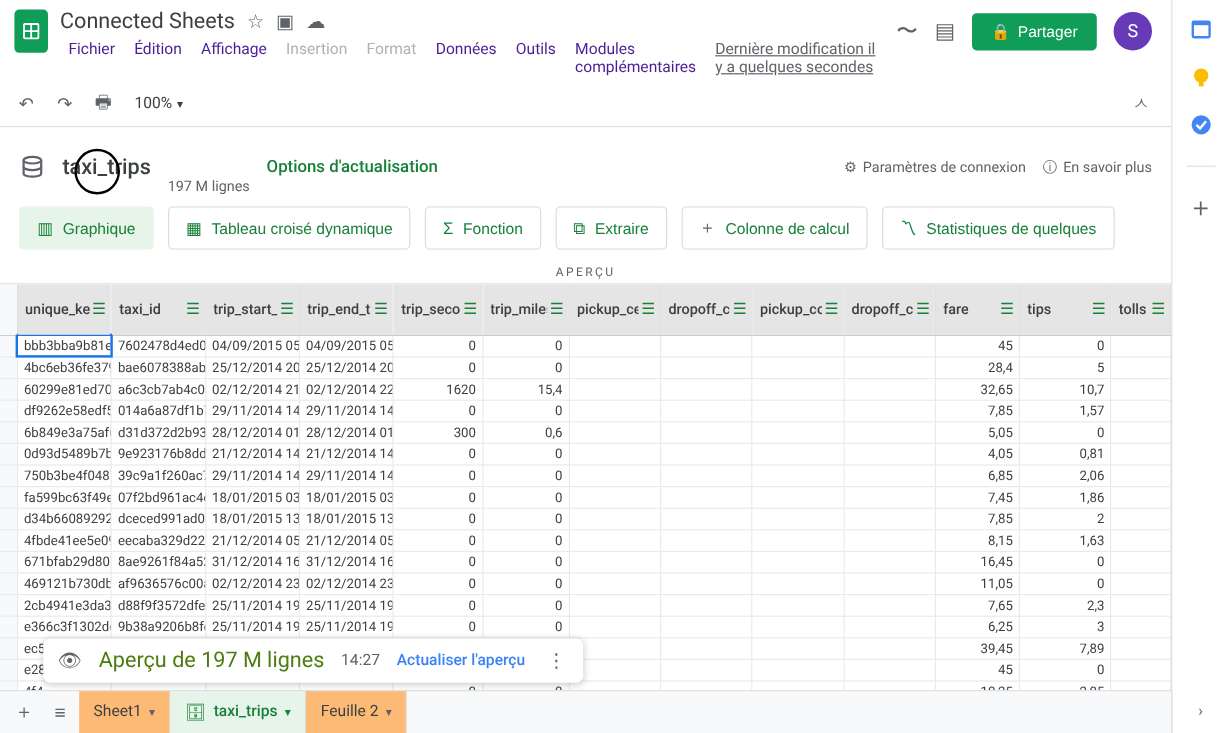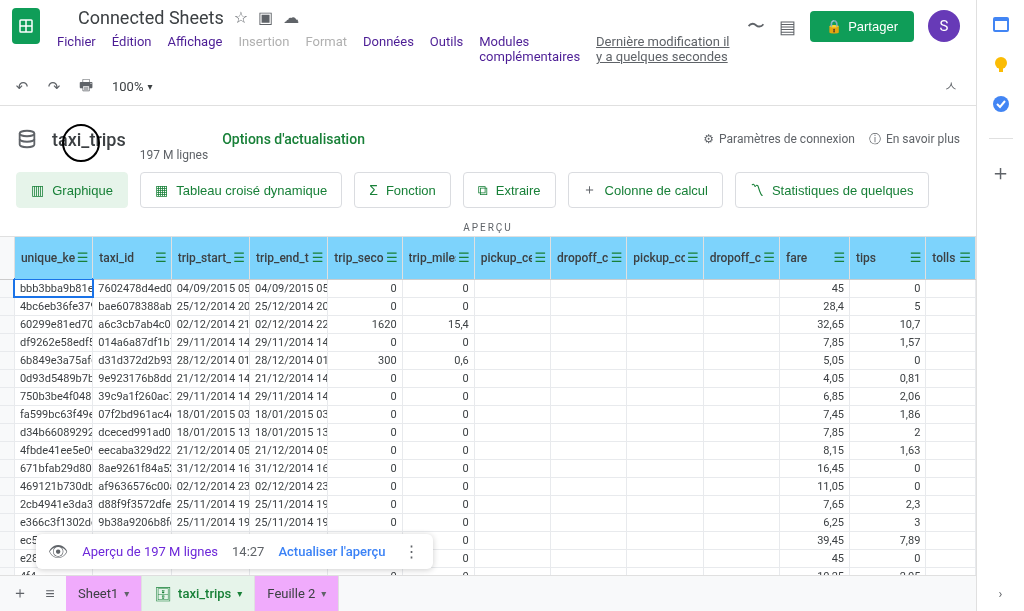--- a/index.html
+++ b/index.html
@@ -10,21 +10,21 @@
   .side-rail .rail-icon { width: 20px; height: 20px; display:flex; align-items:center; justify-content:center; cursor: pointer; }
   .side-rail .divider { width: 24px; height: 1px; background: #e0e0e0; margin: 4px 0; }
   .side-rail .plus { font-size: 22px; color: #5f6368; }
 
   
   .titlebar { display: flex; align-items: flex-start; padding: 6px 12px 0 12px; gap: 10px; }
   .logo { width: 28px; height: 36px; background: #0f9d58; border-radius: 4px; display:flex; align-items:center; justify-content:center; margin-top:2px; }
   .logo svg { width: 18px; height: 18px; }
   .title-col { flex: 1; min-width: 0; }
   .doc-title-row { display: flex; align-items: center; gap: 10px; height: 22px; }
-  .doc-title { font-size: 18px; color: #3c4043; margin-left: 28px; }
+  .doc-title { font-size: 18px; color: #3c4043; }
   .title-icons { display:flex; gap:10px; color:#5f6368; }
   .title-icons span { cursor:pointer; font-size:16px; }
   .menubar { display: flex; gap: 2px; margin-top: 2px; }
   .menubar .mi { padding: 4px 7px; font-size: 13px; color: #4c1d95; cursor: pointer; border-radius: 3px; }
   .menubar .mi.disabled { color: #b0b0b0; }
   .lastedit { color:#5f6368; text-decoration: underline; padding:4px 7px; font-size:13px; }
   .topright { display:flex; align-items:center; gap:14px; padding-top:4px; padding-right:4px; }
   .topright .icon { color:#5f6368; font-size:18px; cursor:pointer; }
   .share-btn { background:#0f9d58; color:#fff; border:none; border-radius:4px; padding:8px 16px; font-size:13px; font-weight:500; display:flex; align-items:center; gap:6px; cursor:pointer; }
   .avatar { width:32px; height:32px; border-radius:50%; background:#673ab7; color:#fff; display:flex; align-items:center; justify-content:center; font-size:15px; cursor:pointer; }
@@ -54,42 +54,42 @@
 
   
   .indicator-ring { position:absolute; left:62px; top:124px; width:38px; height:38px; border:2px solid #000; border-radius:50%; pointer-events:none; z-index:50; }
 
   
   .preview-label { text-align:center; font-size:10px; letter-spacing:2px; color:#5f6368; padding:2px 0 3px; }
 
   
   .table-wrap { flex:1; overflow:hidden; position:relative; border-top:1px solid #e0e0e0; }
   table { border-collapse:collapse; width:100%; table-layout:fixed; }
-  thead th { background:#7dd3fc; border-bottom:1px solid #ccc; border-right:1px solid #e0e0e0; font-weight:500; font-size:12px; text-align:left; padding:0; height:42px; position:relative; }
+  thead th { background:#e5e5e5; border-bottom:1px solid #ccc; border-right:1px solid #e0e0e0; font-weight:500; font-size:12px; text-align:left; padding:0; height:42px; position:relative; }
   thead th .th-inner { display:flex; align-items:center; justify-content:space-between; height:100%; padding:0 4px 0 6px; }
   thead th .th-label { white-space:nowrap; overflow:hidden; text-overflow:clip; }
   thead th .filter { color:#188038; font-size:13px; cursor:pointer; flex-shrink:0; padding-left:2px; }
   thead th.rownum { width:14px; background:#f8f9fa; }
   tbody td { border-right:1px solid #e8eaed; border-bottom:1px solid #e8eaed; font-size:11px; padding:2px 5px; white-space:nowrap; overflow:hidden; height:18px; }
   tbody td.num { text-align:right; }
   tbody td.rownum { background:#f8f9fa; width:14px; }
   tbody tr:first-child td:nth-child(2) { outline:2px solid #1a73e8; outline-offset:-1px; }
 
   
   .preview-chip { position:absolute; left:36px; bottom:42px; background:#fff; border-radius:6px; box-shadow:0 1px 6px rgba(0,0,0,0.2); display:flex; align-items:center; gap:14px; padding:8px 10px 8px 12px; z-index:40; }
   .preview-chip .eye { color:#5f6368; font-size:16px; }
-  .preview-chip .txt { font-size:13px; color:#6d28d9; }
+  .preview-chip .txt { font-size:18px; color:#4d7c0f; }
   .preview-chip .time { font-size:13px; color:#5f6368; }
   .preview-chip .refresh { font-size:13px; color:#3b82f6; font-weight:500; cursor:pointer; }
   .preview-chip .more { color:#5f6368; cursor:pointer; font-size:16px; padding:0 4px; }
 
   
   .sheet-tabs { display:flex; align-items:center; border-top:1px solid #e0e0e0; height:36px; padding:0 6px; gap:2px; background:#f8f9fa; }
   .sheet-tabs .stab-icon { width:28px; text-align:center; color:#5f6368; cursor:pointer; font-size:16px; }
-  .sheet-tab { display:flex; align-items:center; gap:6px; padding:0 12px; height:100%; font-size:13px; color:#3c4043; cursor:pointer; border-right:1px solid #e0e0e0; background:#f0abfc; }
+  .sheet-tab { display:flex; align-items:center; gap:6px; padding:0 12px; height:100%; font-size:13px; color:#3c4043; cursor:pointer; border-right:1px solid #e0e0e0; background:#fdba74; }
   .sheet-tab.active { background:#e6f4ea; color:#188038; font-weight:500; }
   .sheet-tab .caret { font-size:10px; color:#5f6368; }
   .sheet-tab.active .caret { color:#188038; }
   .sheet-tab .db { font-size:14px; }
   .bottom-chevron { width:48px; text-align:center; border-left:1px solid #e0e0e0; display:flex; align-items:center; justify-content:center; color:#5f6368; cursor:pointer; }
 
   .rel { position:relative; }
 </style>
 </head>
 <body>

